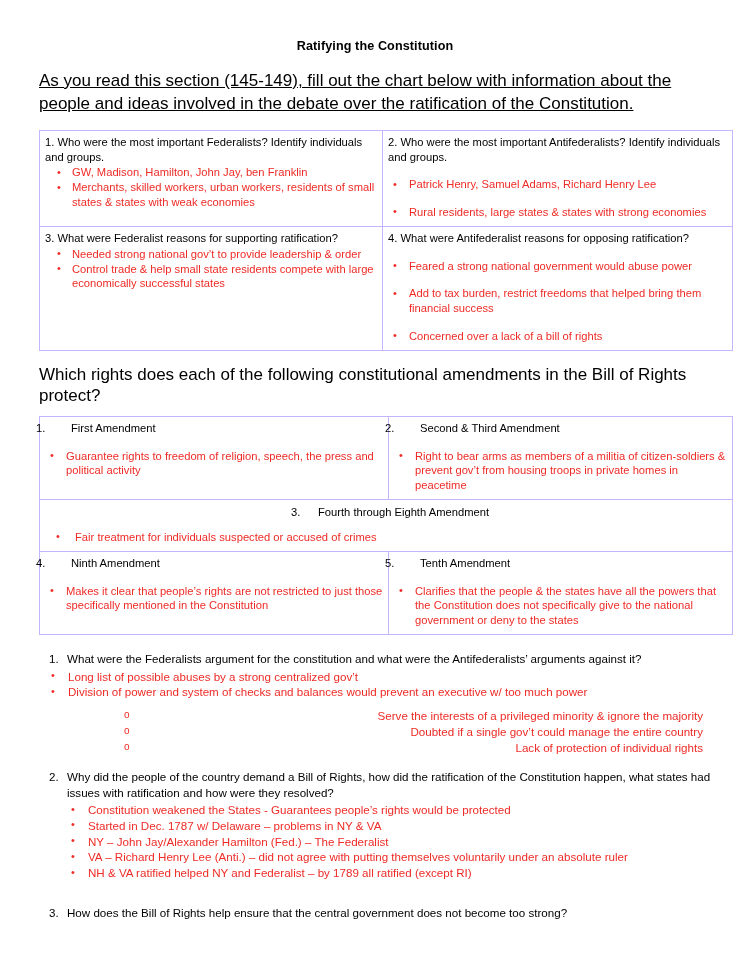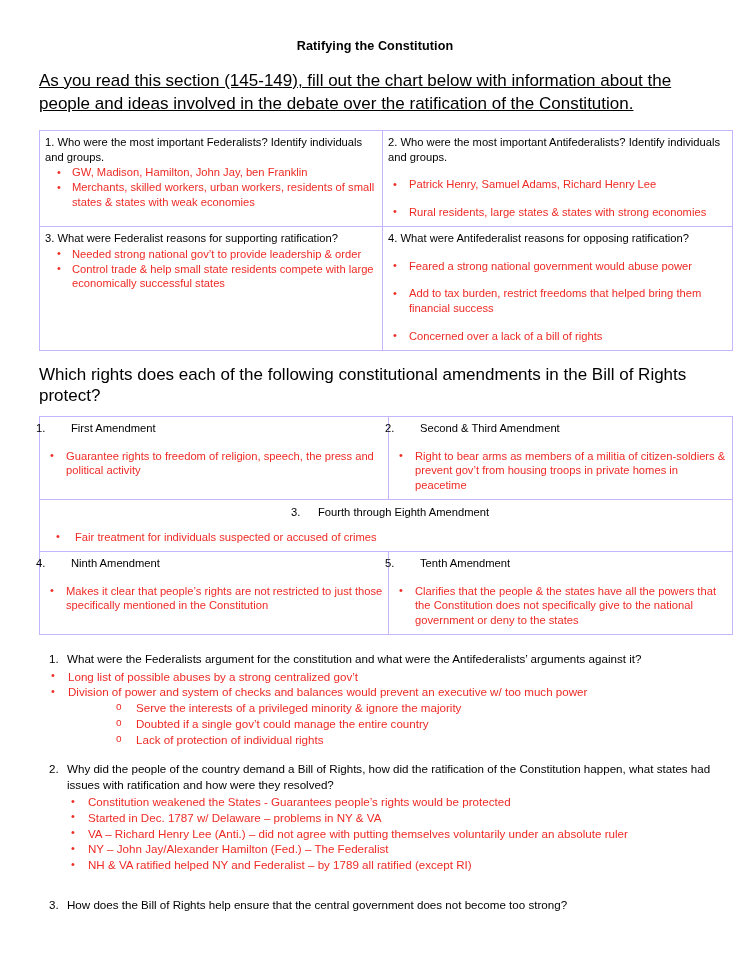--- a/index.html
+++ b/index.html
@@ -163,22 +163,23 @@
     top: -0.5px;
     color: #EE2B26;
     font-size: 11px;
   }
   
   ul.main-bul.indent > li { padding-left: 49px; }
   ul.main-bul.indent > li::before { left: 32px; }
 
   ul.sub-bul {
     list-style: none;
-    margin: 0;
-    padding: 0;
+    margin: 8px;
+    padding: 0;
+    text-align: right;
   }
   ul.sub-bul > li {
     position: relative;
     padding-left: 97px;
     color: #EE2B26;
     font-size: 11.6px;
     line-height: 1.36;
   }
   ul.sub-bul > li::before {
     content: "o";
@@ -293,22 +294,22 @@
       <li>Doubted if a single gov’t could manage the entire country</li>
       <li>Lack of protection of individual rights</li>
     </ul>
   </div>
 
   <div class="qblock">
     <div class="q-line"><span class="q-num">2.</span><span>Why did the people of the country demand a Bill of Rights, how did the ratification of the Constitution happen, what states had issues with ratification and how were they resolved?</span></div>
     <ul class="main-bul indent">
       <li>Constitution weakened the States - Guarantees people’s rights would be protected</li>
       <li>Started in Dec. 1787 w/ Delaware – problems in NY &amp; VA</li>
+      <li>NY – John Jay/Alexander Hamilton (Fed.) – The Federalist</li>
       <li>VA – Richard Henry Lee (Anti.) – did not agree with putting themselves voluntarily under an absolute ruler</li>
-      <li>NY – John Jay/Alexander Hamilton (Fed.) – The Federalist</li>
       <li>NH &amp; VA ratified helped NY and Federalist – by 1789 all ratified (except RI)</li>
     </ul>
   </div>
 
   <div class="qblock" style="margin-top:24px;">
     <div class="q-line"><span class="q-num">3.</span><span>How does the Bill of Rights help ensure that the central government does not become too strong?</span></div>
   </div>
 
 </div>
 </div>

